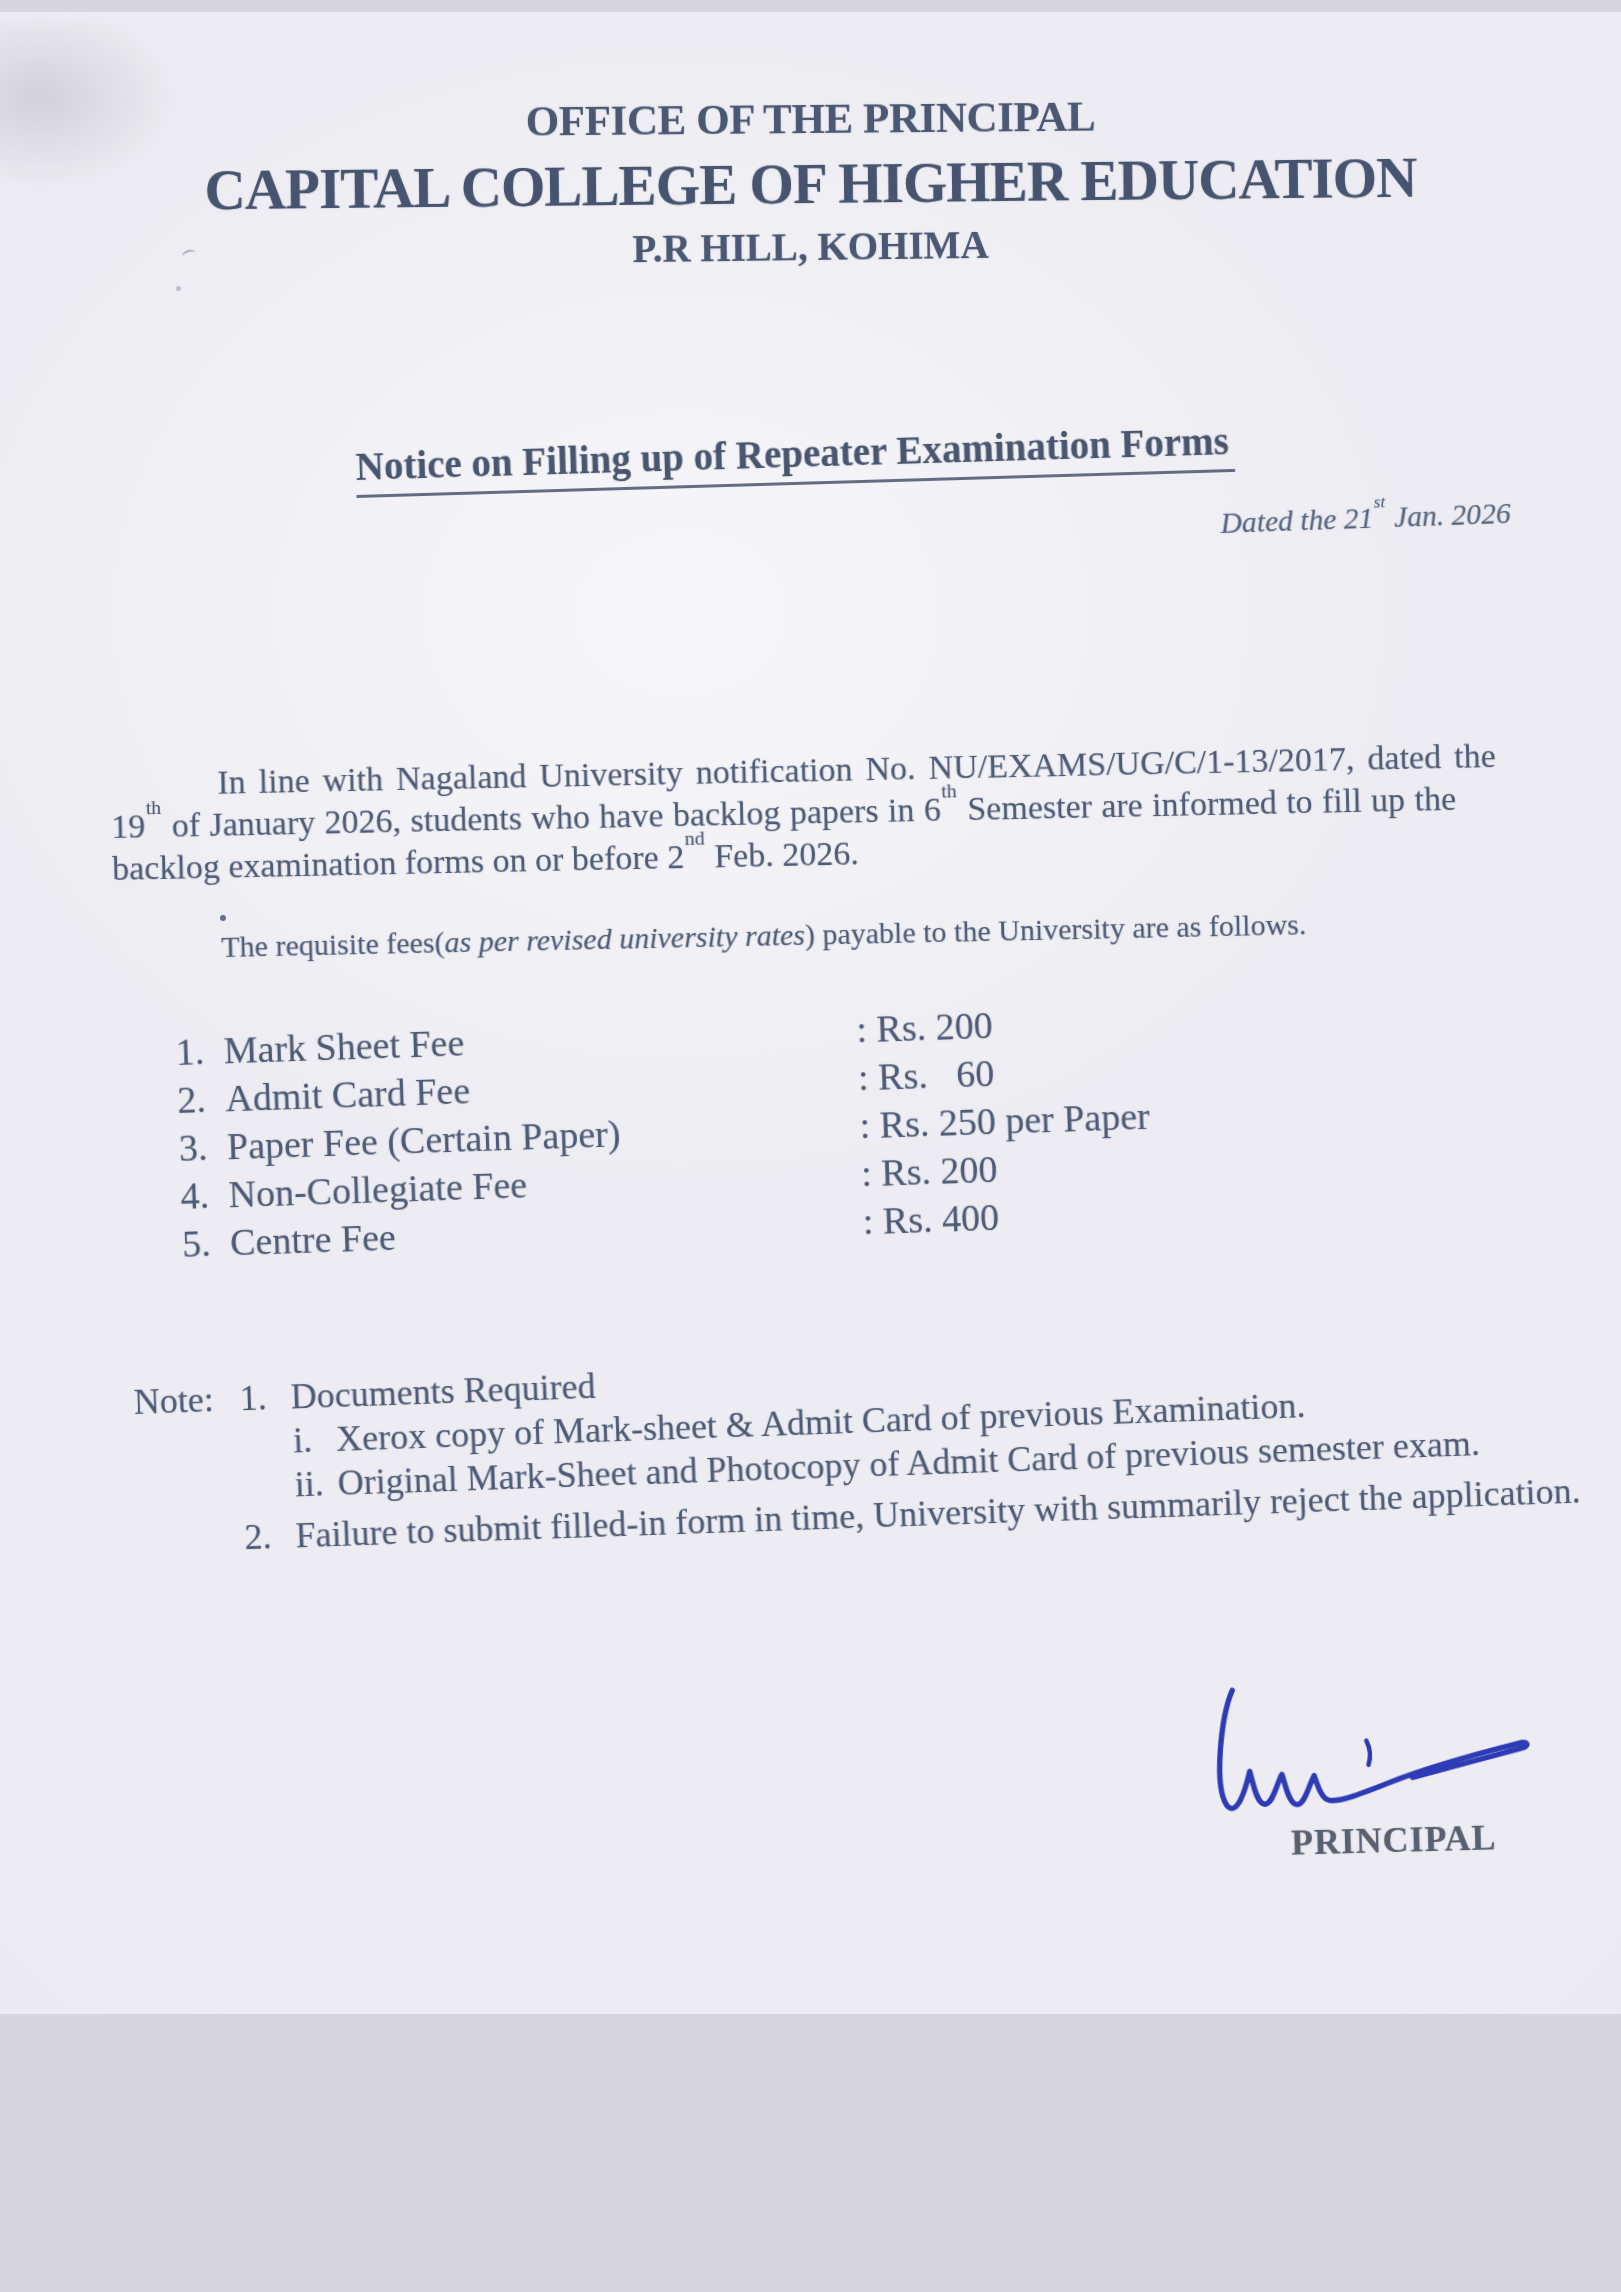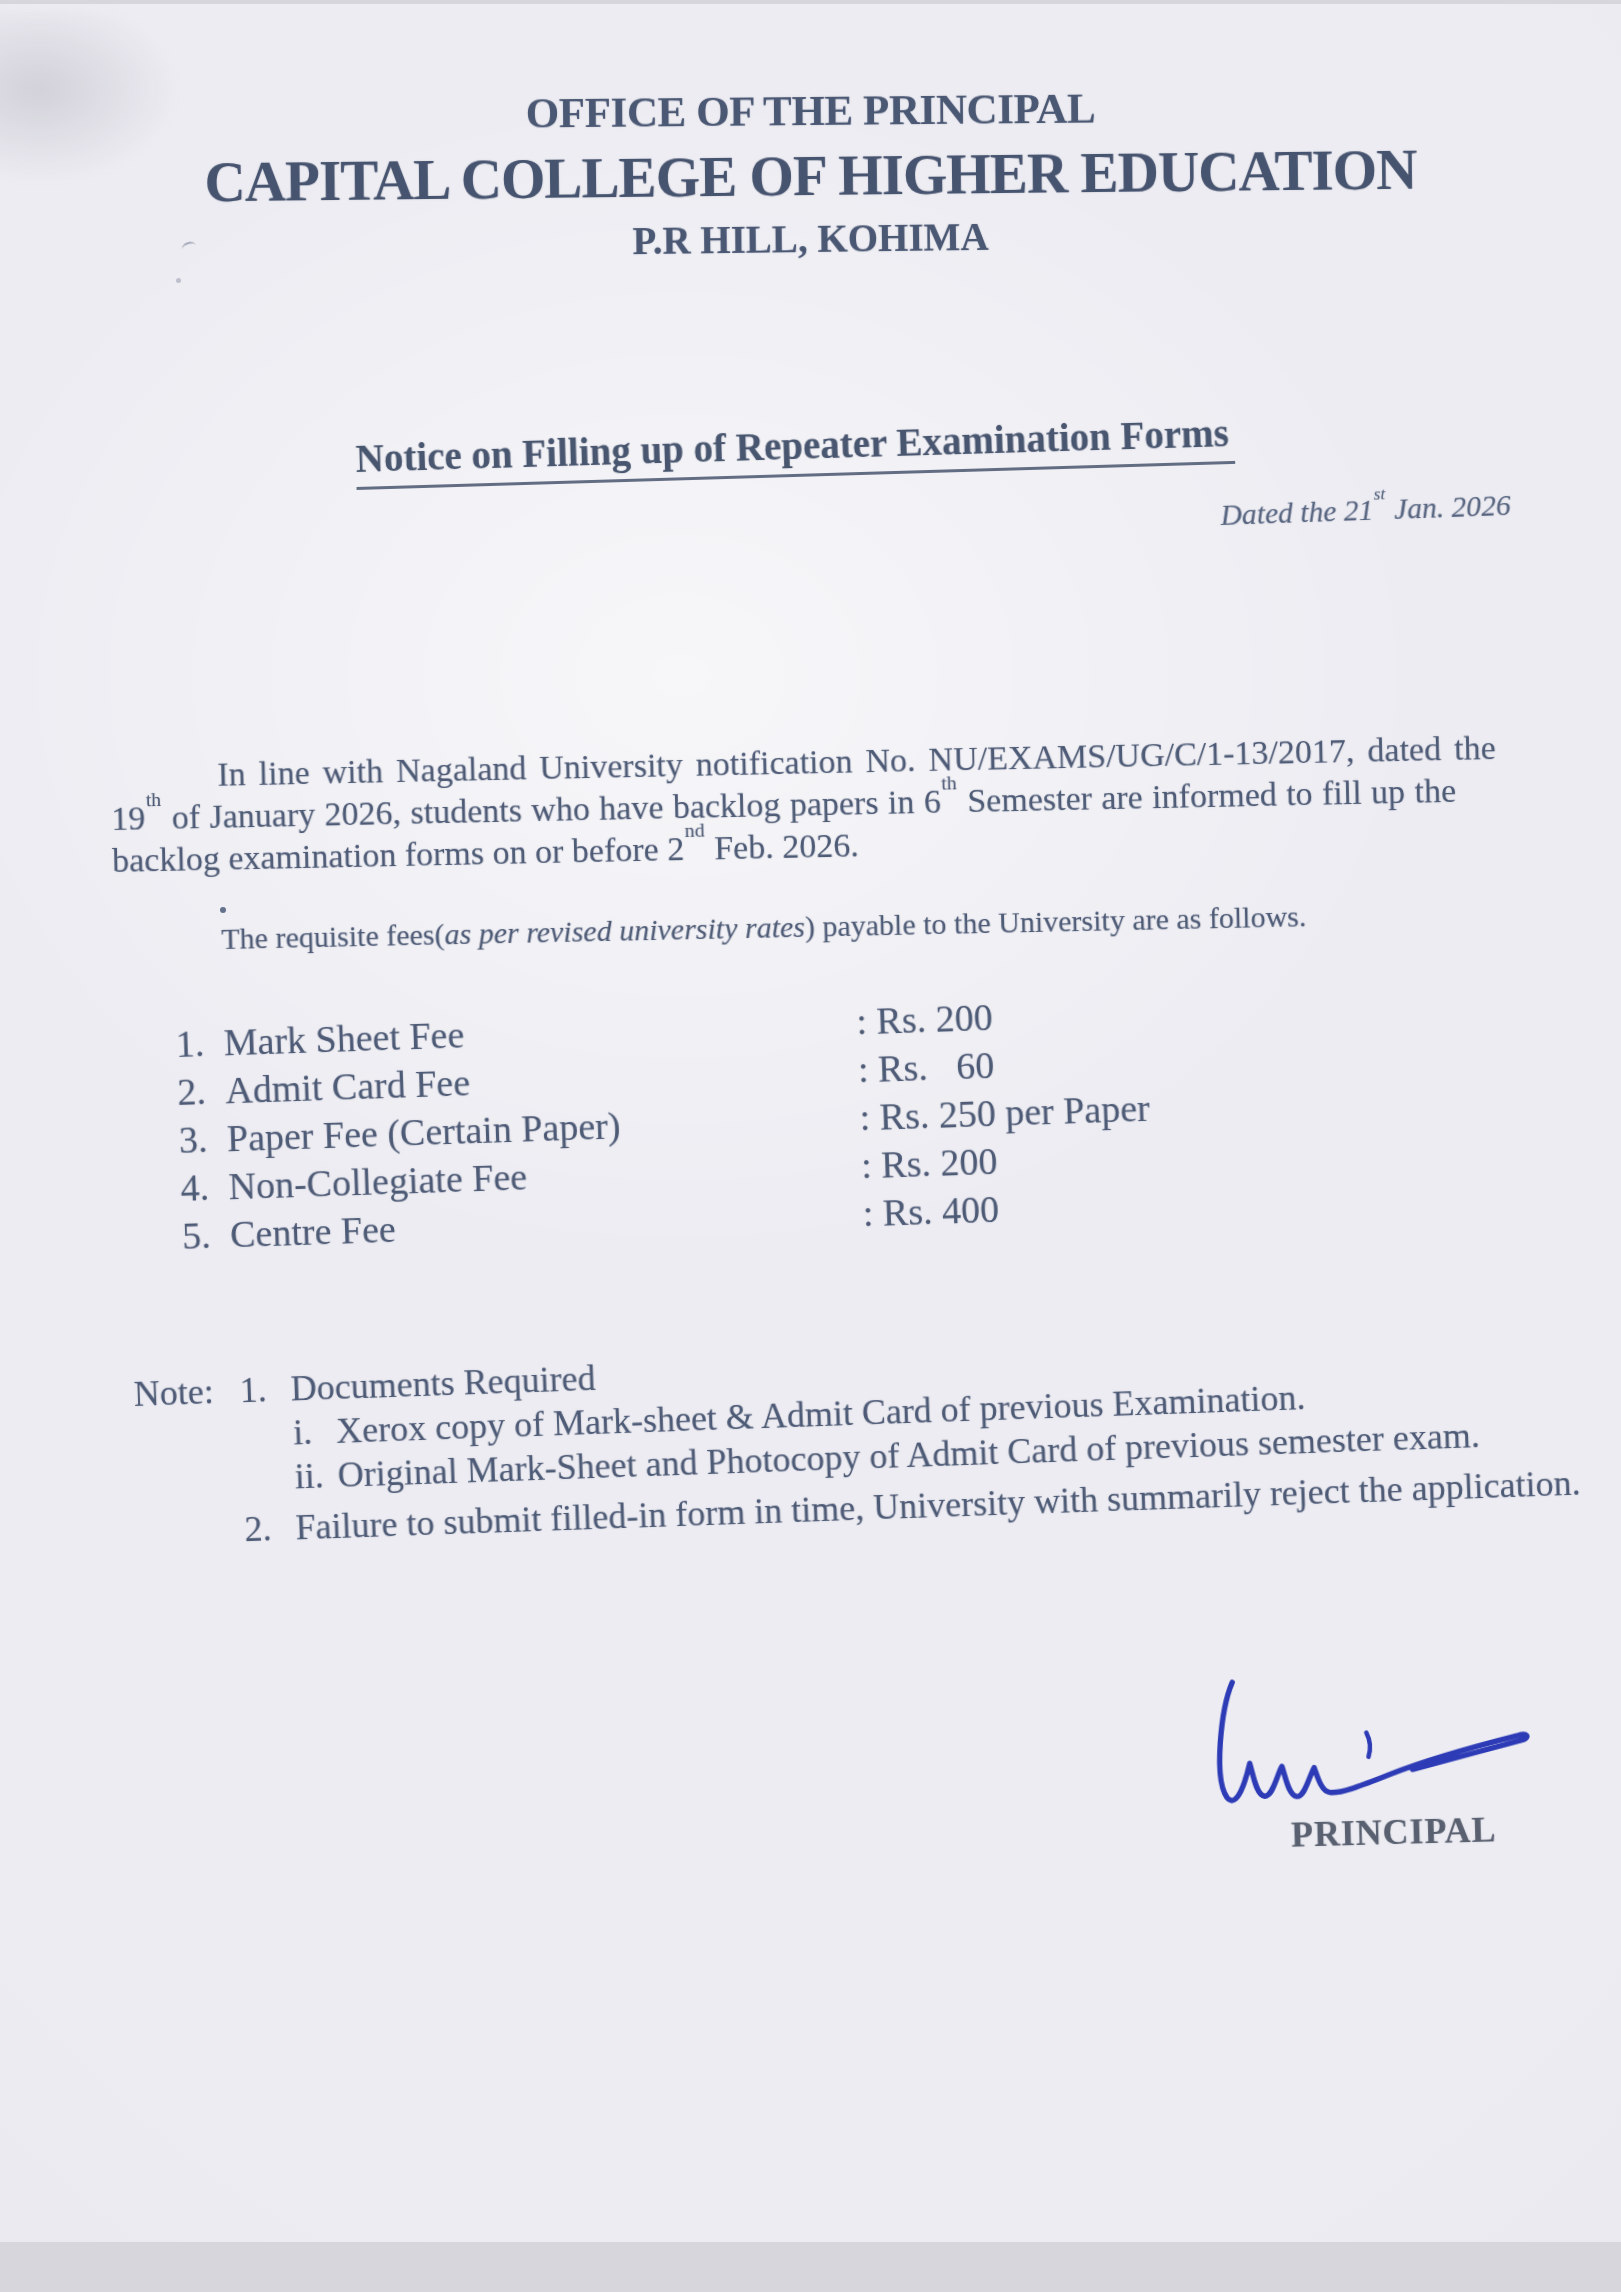--- a/index.html
+++ b/index.html
@@ -1,19 +1,19 @@
 <!DOCTYPE html>
 <html style="--paper: #edecf2; --ink: #4e5b76; --heading: #47546f; --signature: #2d3cb6; --principal: #59606f;font-size:14.3px"><head>
 <meta charset="utf-8">
 <style>
   html,body{margin:0;padding:0;background:#d8d6dd;}
   .page{
     position:relative;
-    width:1621px;height:2238px;
-    margin:4px auto;
+    width:1621px;height:2002px;
+    margin:12px auto;
     overflow:hidden;
     background:
       radial-gradient(ellipse 1254px 985px at 42% 30%, rgba(255,255,255,0.55) 0%, rgba(255,255,255,0) 60%),
       radial-gradient(ellipse 1970px 2329px at 50% 45%, var(--paper,#edecf2) 55%, #e4e2ea 100%);
     font-family:"Liberation Serif","DejaVu Serif",serif;
     color:var(--ink,#4e5b76);
   }
   .soft{ text-shadow:0 0 1.4px rgba(78,91,118,0.38); filter:blur(0.3px); }
   .abs{ position:absolute; }
 

